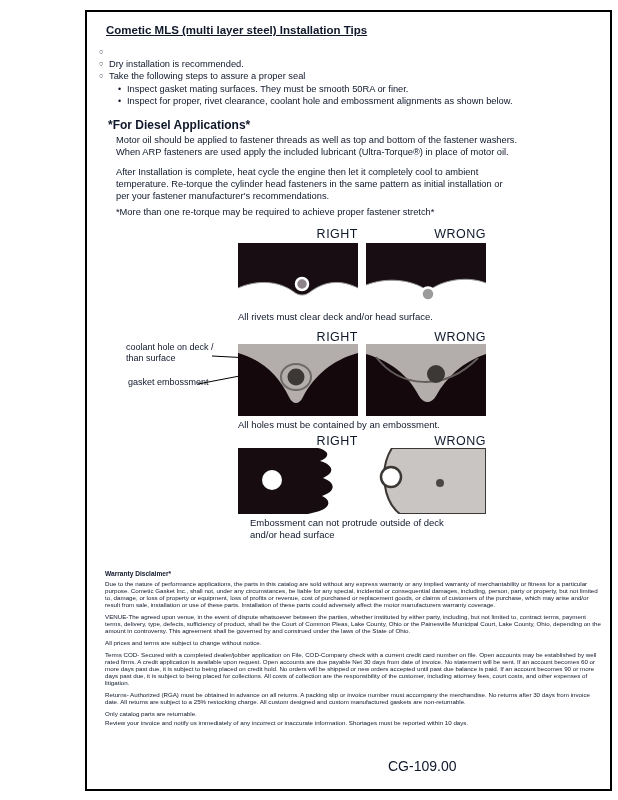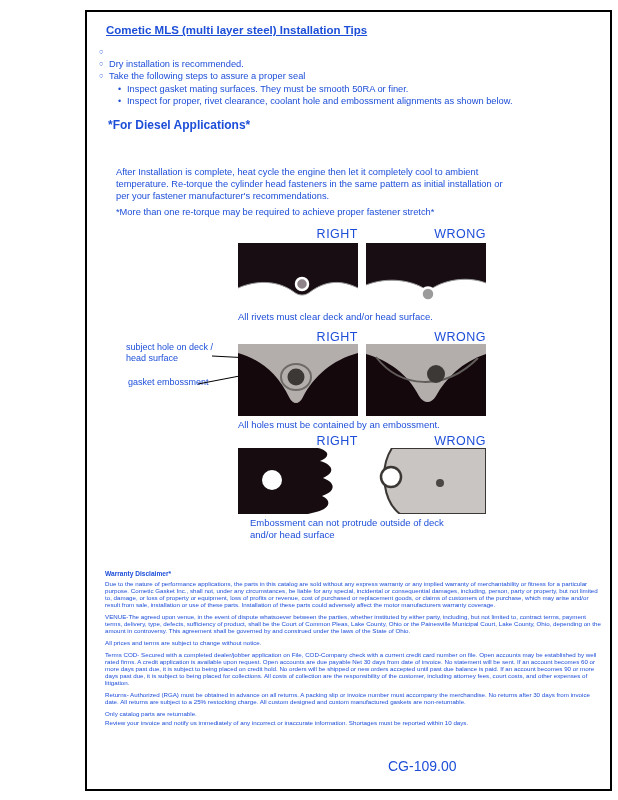--- a/index.html
+++ b/index.html
@@ -1,19 +1,19 @@
 <!DOCTYPE html>
 <html><head>
 <meta charset="utf-8">
 <style>
   * { margin:0; padding:0; box-sizing:border-box; }
   html,body { background:#ffffff; }
   .page {
     position:relative; width:618px; height:800px; background:#ffffff;
-    font-family:"Liberation Sans", sans-serif; color:#1d4ed8; overflow:hidden;
+    font-family:"Liberation Sans", sans-serif; color:#0f172a; overflow:hidden;
   }
   .page-border { position:absolute; left:85px; top:10px; width:527px; height:781px; border:2px solid #000; }
 
   .title { position:absolute; left:106px; top:24px; font-size:11.5px; font-weight:bold; text-decoration:underline; white-space:nowrap; }
 
   .tips { position:absolute; left:99px; top:46px; width:460px; font-size:9.3px; }
   .tip-row { display:flex; align-items:flex-start; line-height:12.2px; }
   .tip-row .b1 { width:10px; font-size:7.5px; line-height:12.2px; flex:none; }
   .tip-row.sub { padding-left:19px; }
   .tip-row .b2 { width:9px; font-size:9px; line-height:12.2px; flex:none; }
@@ -70,20 +70,21 @@
       <span class="b2">•</span>
       <span>Inspect gasket mating surfaces.  They must be smooth 50RA or finer.</span>
     </div>
     <div class="tip-row sub">
       <span class="b2">•</span>
       <span>Inspect for proper, rivet clearance, coolant hole and embossment alignments as shown below.</span>
     </div>
   </div>
 
   <div class="diesel-heading">*For Diesel Applications*</div>
+  <p class="para p1">Motor oil should be applied to fastener threads as well as top and bottom of the fastener washers. When ARP fasteners are used apply the included lubricant (Ultra-Torque®) in place of motor oil.</p>
   <p class="para p2">After Installation is complete, heat cycle the engine then let it completely cool to ambient temperature. Re-torque the cylinder head fasteners in the same pattern as initial installation or per your fastener manufacturer's recommendations.</p>
   <p class="para p3">*More than one re-torque may be required to achieve proper fastener stretch*</p>
 
   <div class="hdr c1 r1h">RIGHT</div>
   <div class="hdr c2 r1h">WRONG</div>
   <div class="img c1 r1i">
     <svg viewBox="0 0 120 64" width="120" height="64">
       <rect width="120" height="64" fill="#170d12"></rect>
       <path d="M0,64 L0,45 C18,37 40,37 56,49 C61,53 67,53 72,49 C88,37 104,37 120,45 L120,64 Z" fill="#ffffff"></path>
       <path d="M0,45 C18,37 40,37 56,49 C61,53 67,53 72,49 C88,37 104,37 120,45" fill="none" stroke="#9a9a9a" stroke-width="1"></path>
@@ -95,21 +96,21 @@
       <rect width="120" height="64" fill="#170d12"></rect>
       <path d="M0,64 L0,42 C20,34 46,36 62,48 C78,36 102,33 120,40 L120,64 Z" fill="#ffffff"></path>
       <path d="M0,42 C20,34 46,36 62,48 C78,36 102,33 120,40" fill="none" stroke="#9a9a9a" stroke-width="1"></path>
       <circle cx="62" cy="51" r="6.5" fill="#9b9b9b" stroke="#ffffff" stroke-width="2.5"></circle>
     </svg>
   </div>
   <div class="caption cap1">All rivets must clear deck and/or head surface.</div>
 
   <div class="hdr c1 r2h">RIGHT</div>
   <div class="hdr c2 r2h">WRONG</div>
-  <div class="anno anno1">subject hole on deck / head surface</div>
+  <div class="anno anno1">coolant hole on deck / than surface</div>
   <div class="anno anno2">gasket embossment</div>
   <svg class="connector" viewBox="0 0 52 44" width="52" height="44">
     <path d="M14,12 L52,14" stroke="#000" stroke-width="1" fill="none"></path>
     <path d="M0,40 L52,30" stroke="#000" stroke-width="1" fill="none"></path>
   </svg>
   <div class="img c1 r2i">
     <svg viewBox="0 0 120 72" width="120" height="72">
       <rect width="120" height="72" fill="#15080d"></rect>
       <path d="M0,0 L120,0 L120,9 C94,16 76,32 65,53 C61,61 55,61 51,53 C40,30 22,15 0,9 Z" fill="#b3aeac"></path>
       <ellipse cx="58" cy="33" rx="15" ry="13" fill="none" stroke="#6e6a68" stroke-width="2"></ellipse>

